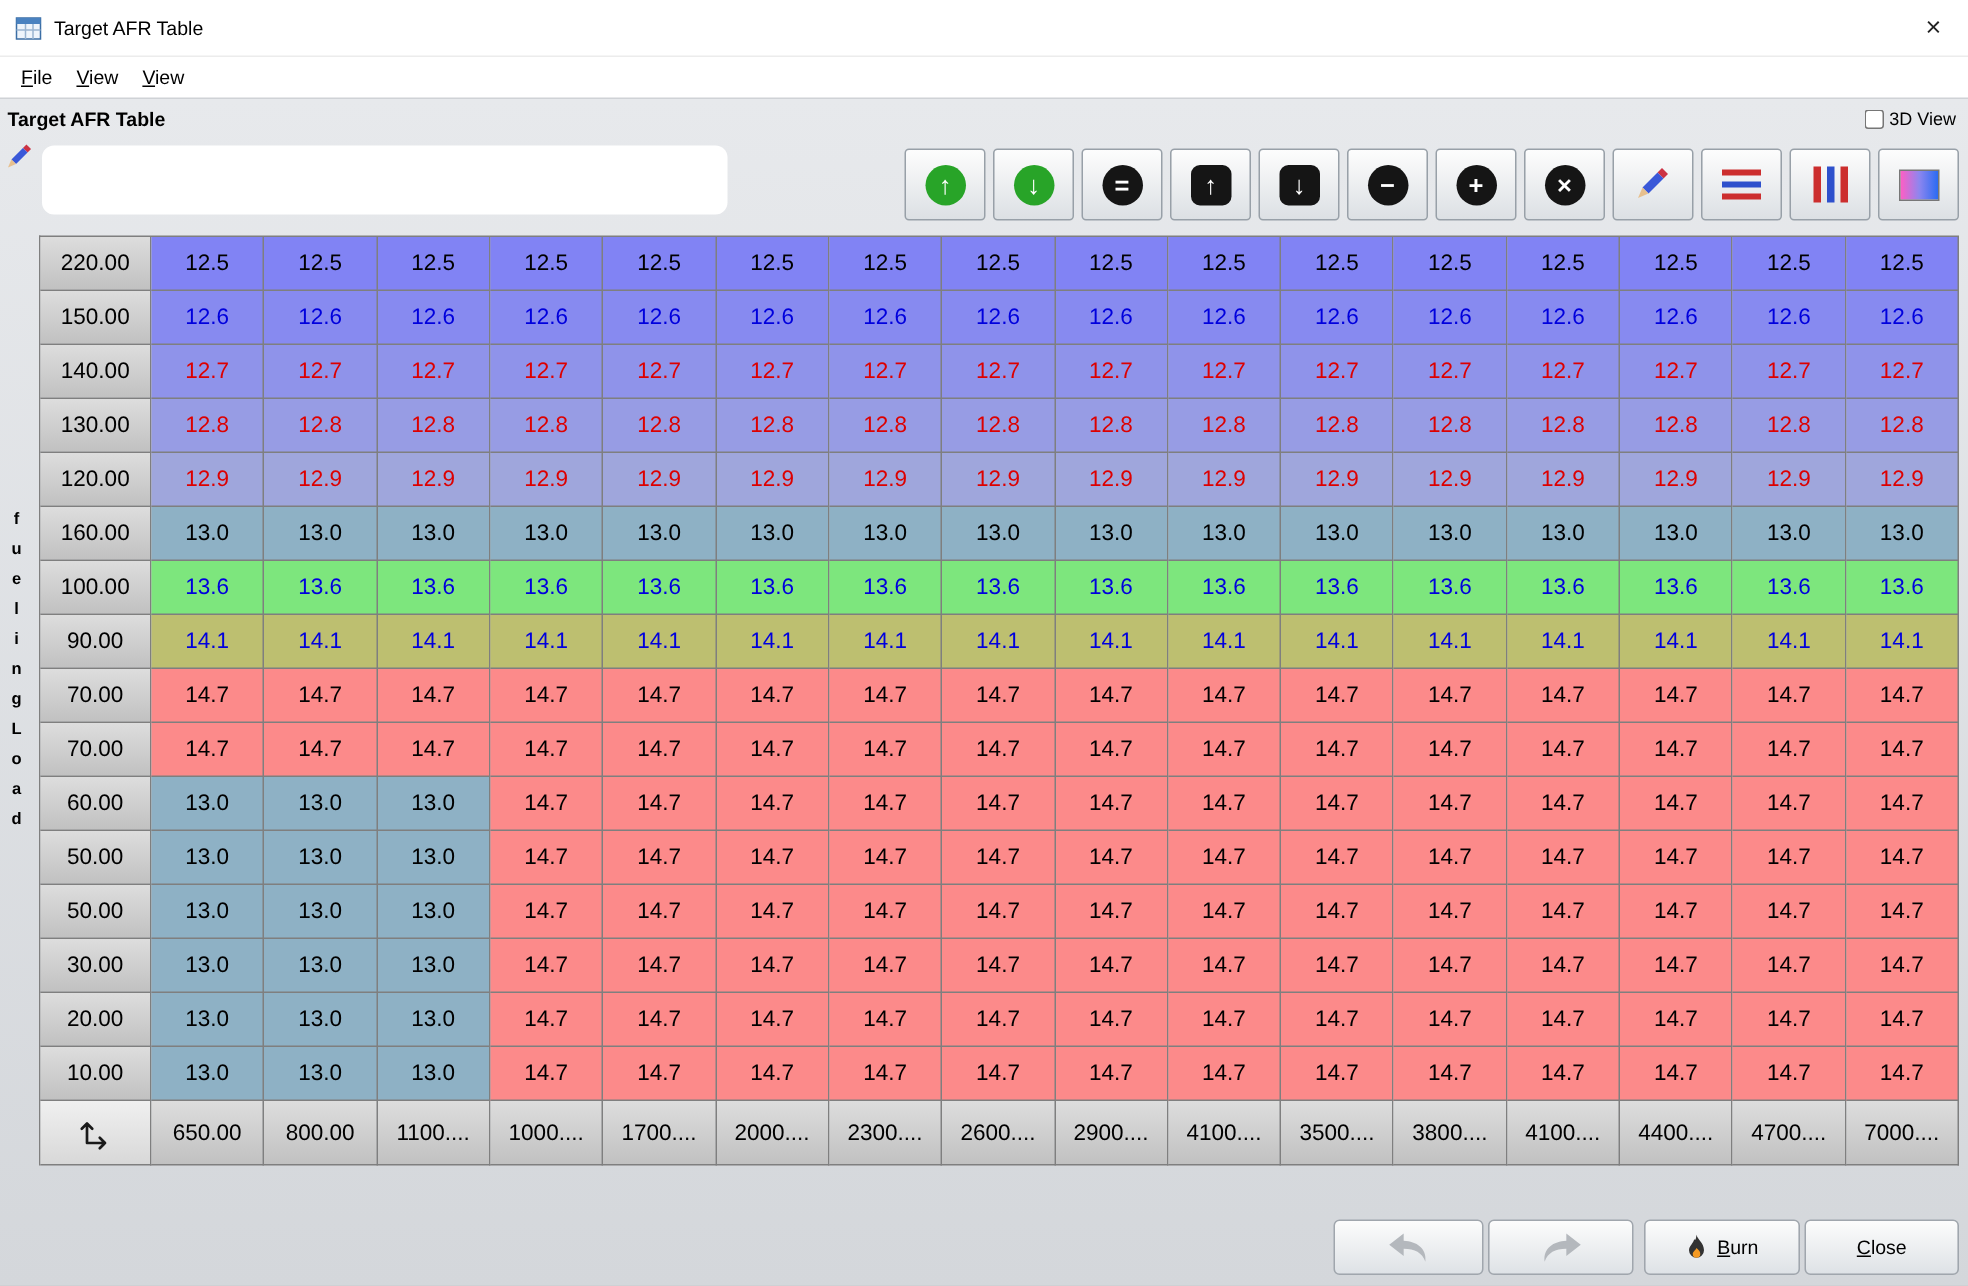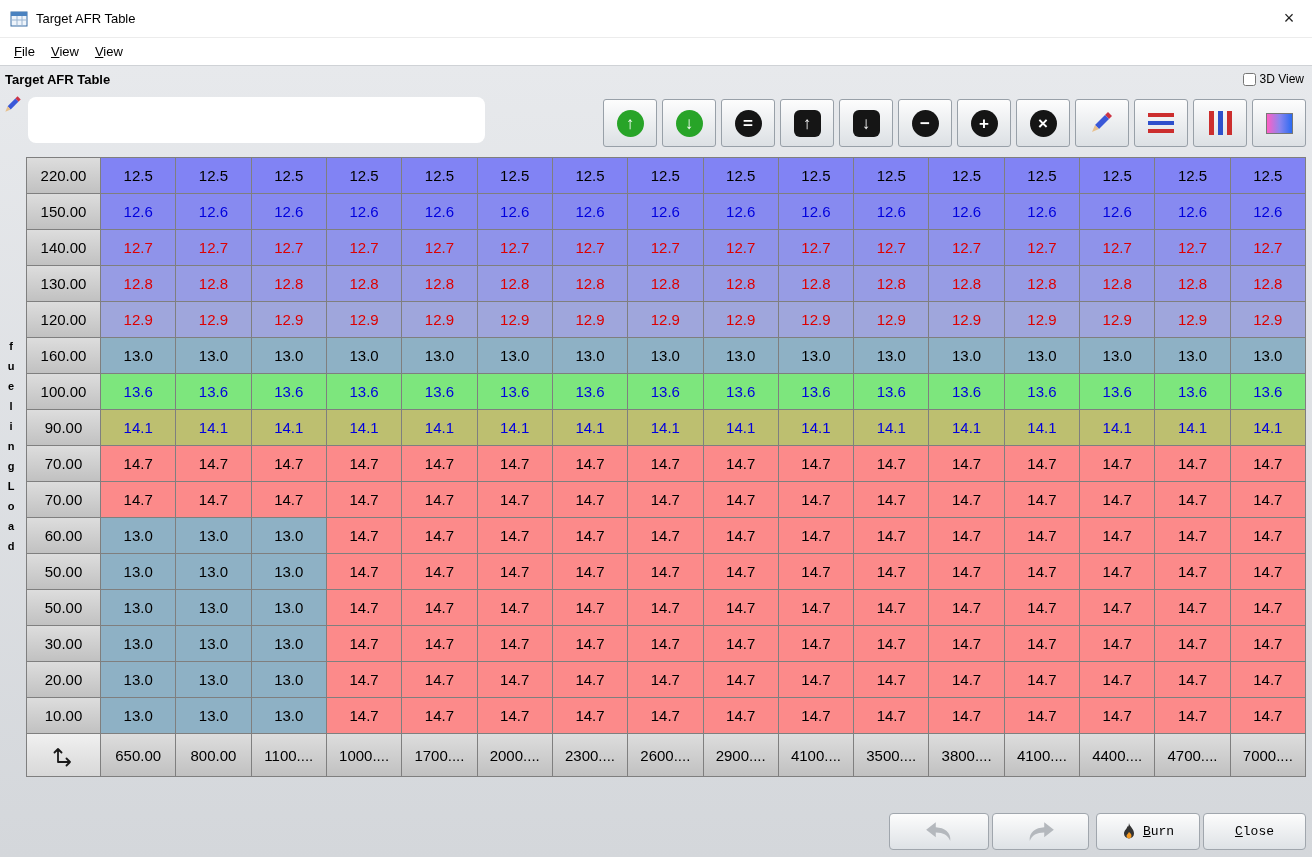--- a/index.html
+++ b/index.html
@@ -91,21 +91,21 @@
   .xaxis-label {
     position: absolute; left: 26px; top: 724px; width: 1280px;
     text-align: center; font-size: 12px; font-weight: bold; color: #000;
   }
   .yaxis {
     position: absolute; left: 2px; top: 270px; width: 18px;
     display: flex; flex-direction: column; align-items: center;
   }
   .yletter { font-size: 11px; font-weight: bold; line-height: 20px; color: #000; }
   
-  .footer { position: absolute; top: 747px; right: 6px; display: flex; align-items: center; gap: 3px; font-family: Liberation Mono, monospace; }
+  .footer { position: absolute; top: 747px; right: 6px; display: flex; align-items: center; gap: 3px; }
   .fbtn {
     height: 37px; background: linear-gradient(#fcfcfc, #dee2e6);
     border: 1px solid #a0a6ad; border-radius: 4px;
     display: flex; align-items: center; justify-content: center; gap: 7px;
     font-size: 13px; color: #000; cursor: pointer; font-family: inherit;
   }
   .fbtn.undo { width: 100px; }
   .fbtn.redo { width: 97px; }
   .fbtn.burn { width: 104px; margin-left: 4px; }
   .fbtn.close { width: 103px; }

